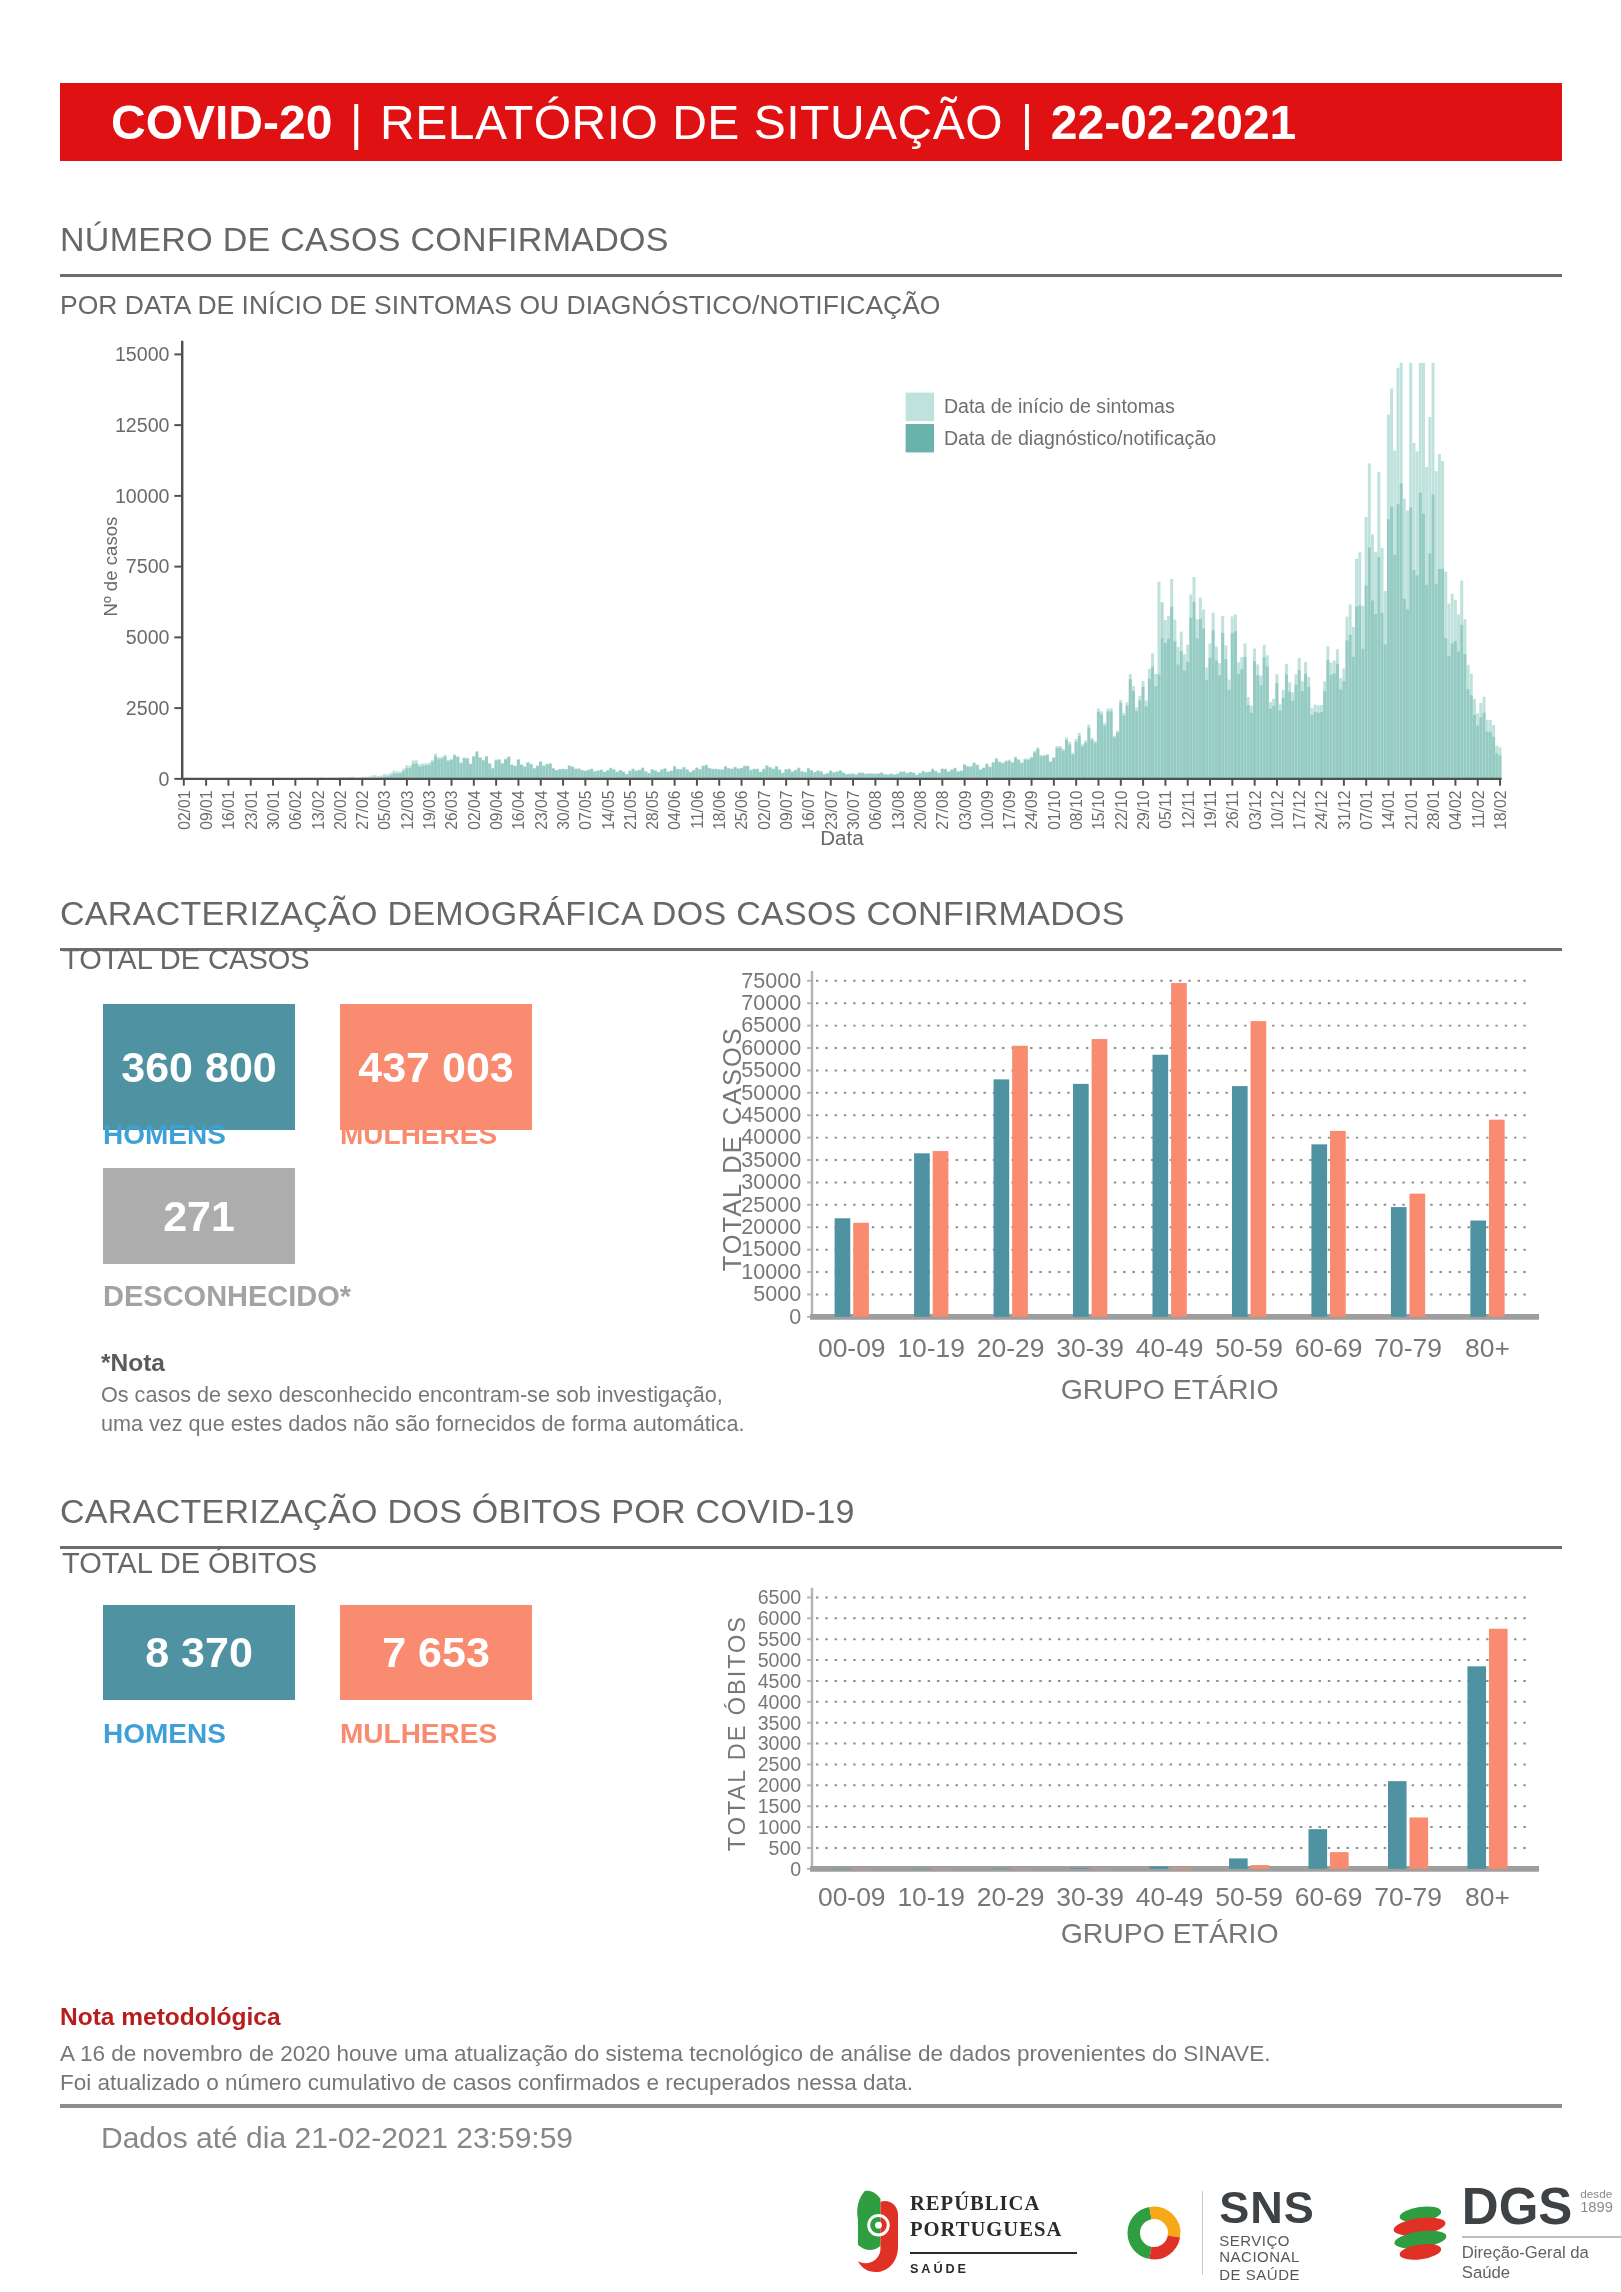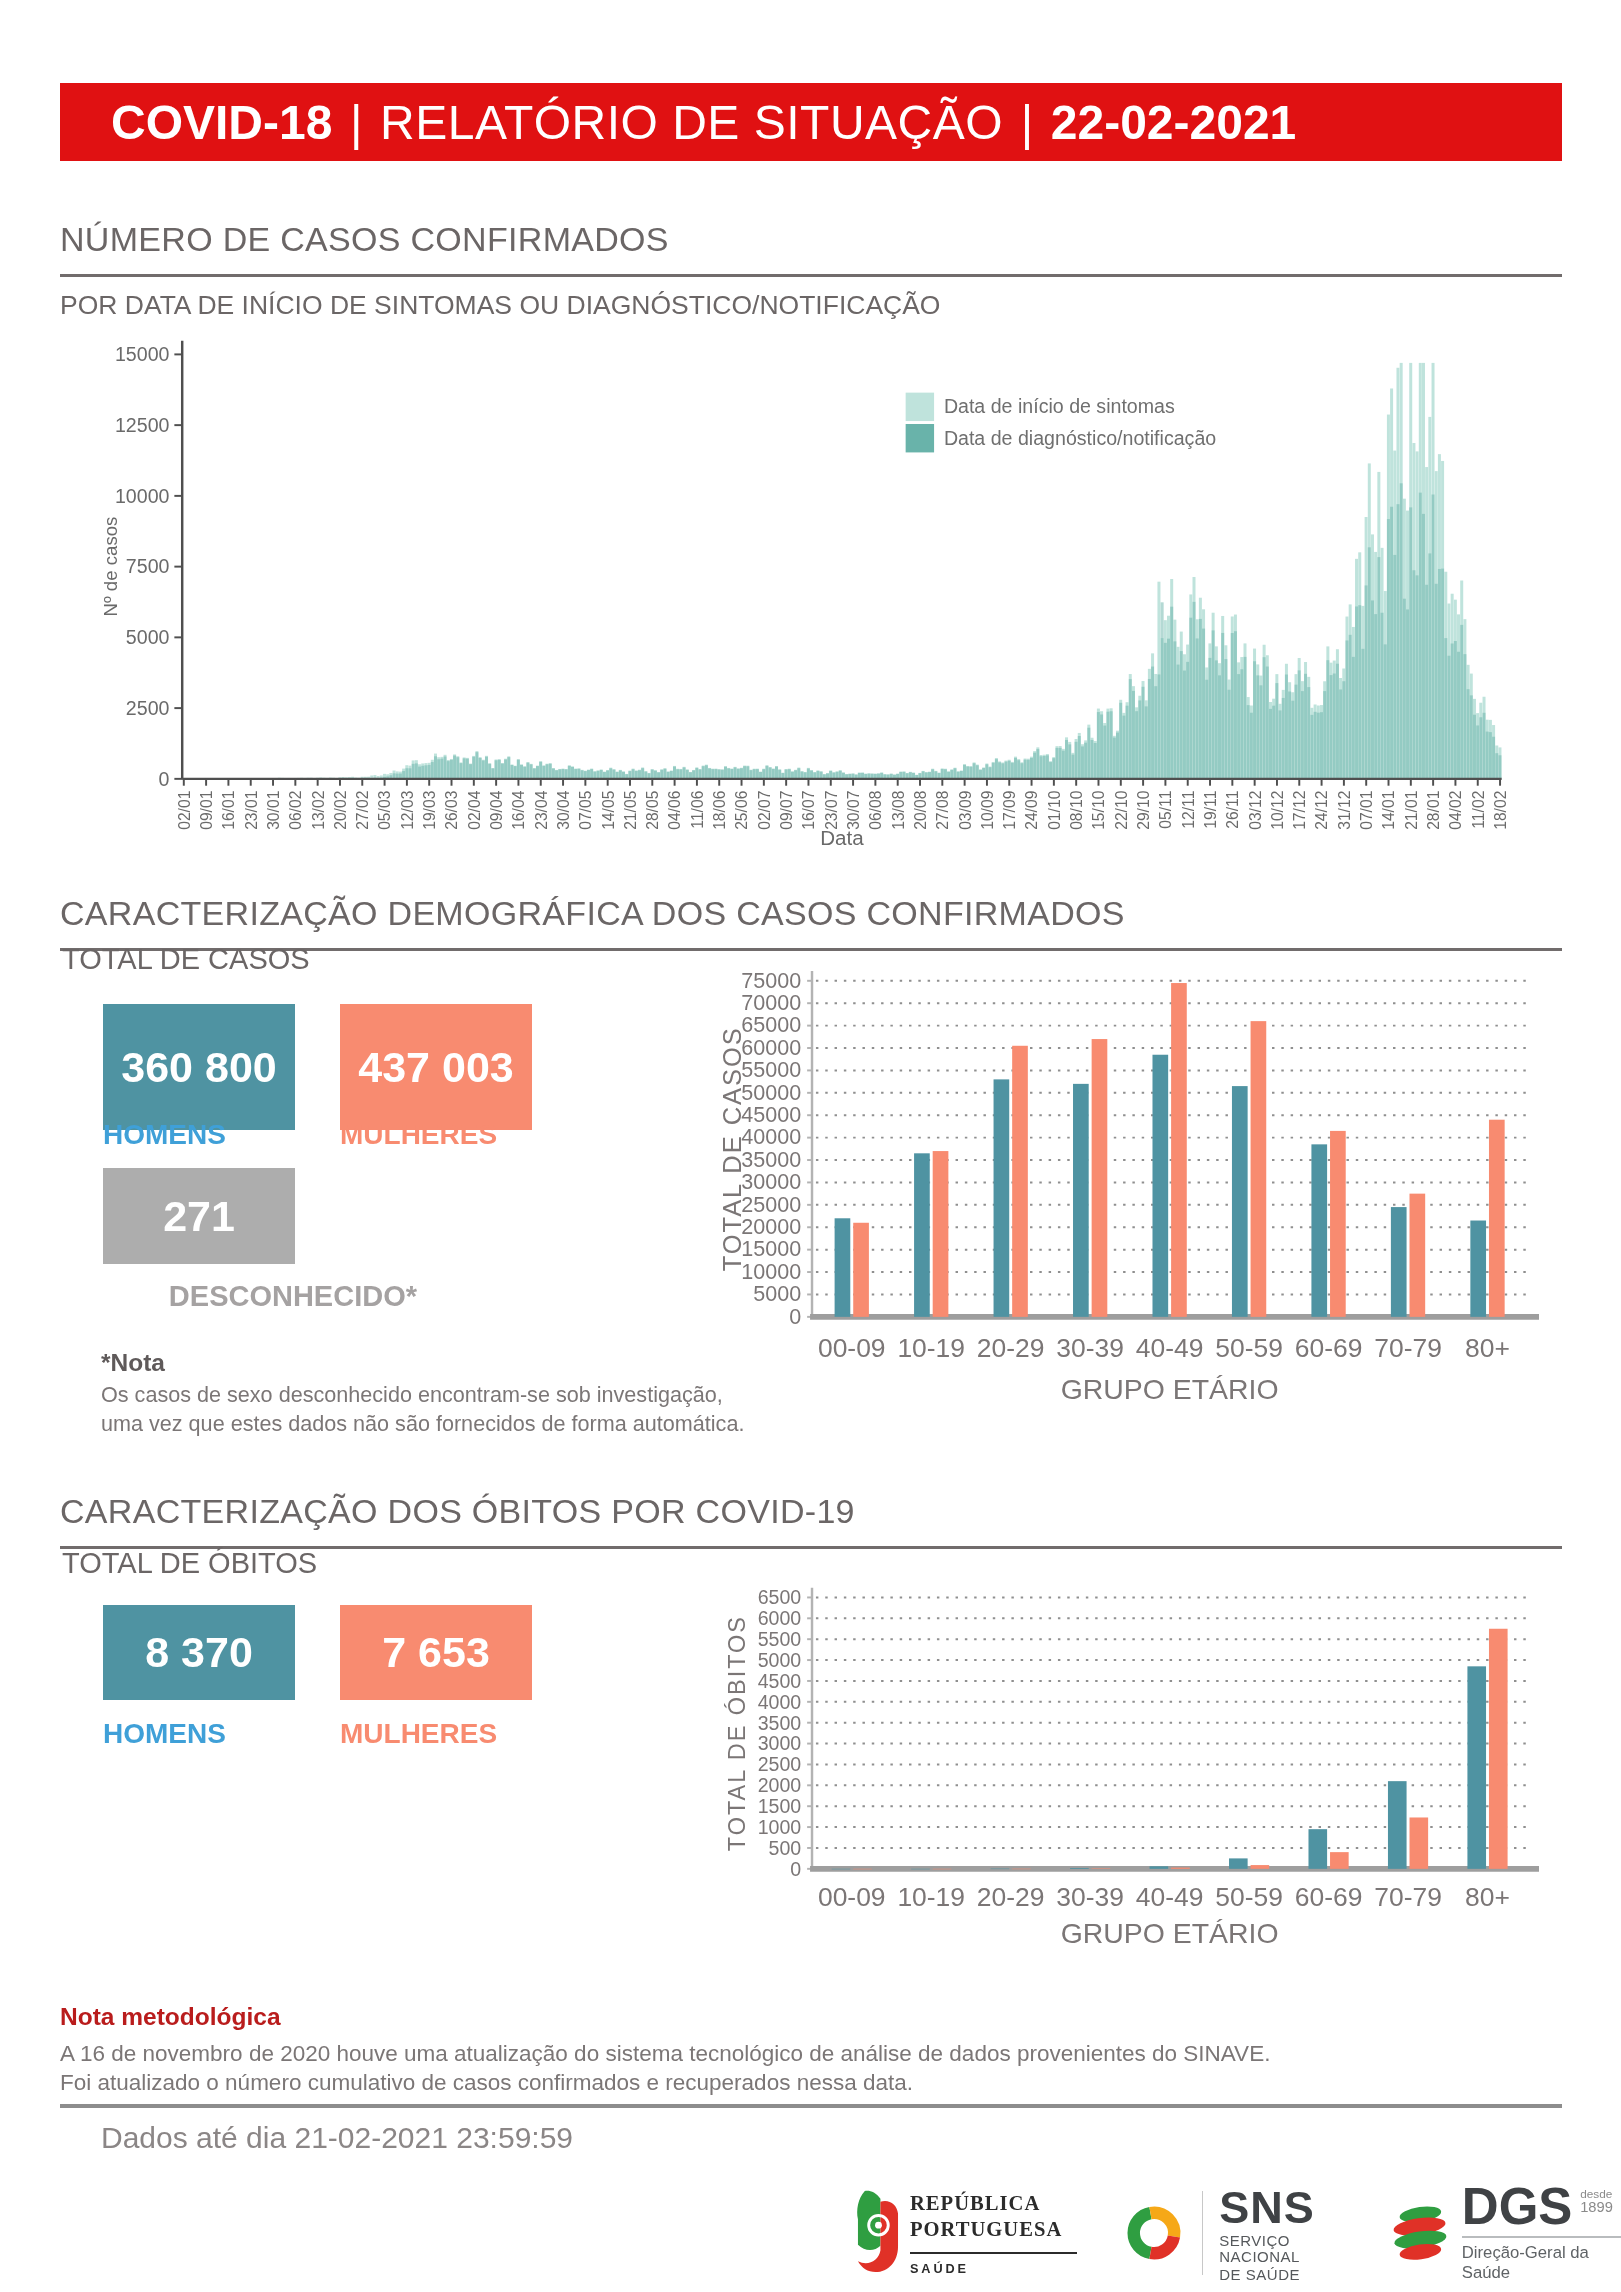--- a/index.html
+++ b/index.html
@@ -43,21 +43,21 @@
   .dgs-desde .d1{font-size:11.8px;}
   .dgs-desde .d2{font-size:14.7px;font-weight:400;}
   .dgs-sub{font-size:16.7px;color:#5f6366;margin-top:5.9px;border-top:2px solid #b9bcbe;padding-top:4.9px;}
 </style>
 </head>
 <body>
 
 <div id="page">
 
   <header class="banner">
-    <span class="b-strong">COVID-18</span>
+    <span class="b-strong">COVID-20</span>
     <span class="b-sep">|</span>
     <span class="b-light">RELATÓRIO DE SITUAÇÃO</span>
     <span class="b-sep">|</span>
     <span class="b-strong">22-02-2021</span>
   </header>
 
   <h2 class="h1" style="top:192px">NÚMERO DE CASOS CONFIRMADOS</h2>
   <div class="sub" style="top:290px">POR DATA DE INÍCIO DE SINTOMAS OU DIAGNÓSTICO/NOTIFICAÇÃO</div>
 
   <svg id="chart1" class="chart" style="left:93px;top:323px" width="1441" height="549" viewBox="0 0 1470 560">
@@ -977,21 +977,21 @@
 
   <h2 class="h1" style="top:866px">CARACTERIZAÇÃO DEMOGRÁFICA DOS CASOS CONFIRMADOS</h2>
   <div class="totlabel" style="top:943px">TOTAL DE CASOS</div>
 
   <div class="statbox" style="left:103px;top:1004px;background:var(--teal)">360 800</div>
   <div class="statbox" style="left:340px;top:1004px;background:var(--salmon)">437 003</div>
   <div class="statlabel" style="left:103px;top:1119px;color:var(--blue)">HOMENS</div>
   <div class="statlabel" style="left:340px;top:1119px;color:var(--salmon)">MULHERES</div>
 
   <div class="statbox" style="left:103px;top:1168px;height:96px;background:var(--graybox)">271</div>
-  <div class="statlabel" style="left:103px;top:1280px;width:314px;text-align:right;color:#a5a2a2;font-size:29px">DESCONHECIDO*</div>
+  <div class="statlabel" style="left:103px;top:1280px;width:314px;text-align:left;color:#a5a2a2;font-size:29px">DESCONHECIDO*</div>
 
   <div class="note-title" style="top:1349px">*Nota</div>
   <div class="note-line" style="top:1382px">Os casos de sexo desconhecido encontram-se sob investigação,</div>
   <div class="note-line" style="top:1411px">uma vez que estes dados não são fornecidos de forma automática.</div>
 
   <svg id="chart2" class="chart" style="left:716px;top:956px" width="823" height="466" viewBox="0 0 840 475">
       <line x1="93" y1="368" x2="98" y2="368" stroke="#b3b3b3" stroke-width="2"></line>
       <text x="87" y="375" font-size="22" fill="#7B7676" text-anchor="end" font-family="Liberation Sans, sans-serif">0</text>
       <line x1="102" y1="345.1333333333333" x2="828" y2="345.1333333333333" stroke="#8f8f8f" stroke-width="2" stroke-dasharray="2.5 7"></line>
       <line x1="93" y1="345.1333333333333" x2="98" y2="345.1333333333333" stroke="#b3b3b3" stroke-width="2"></line>

